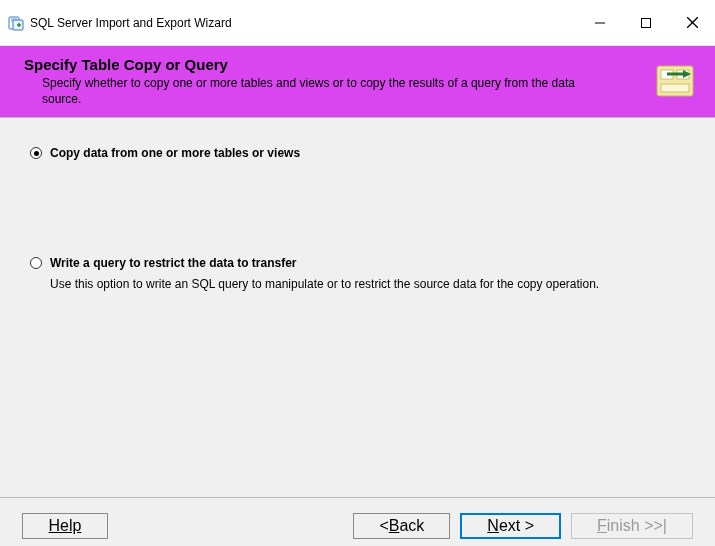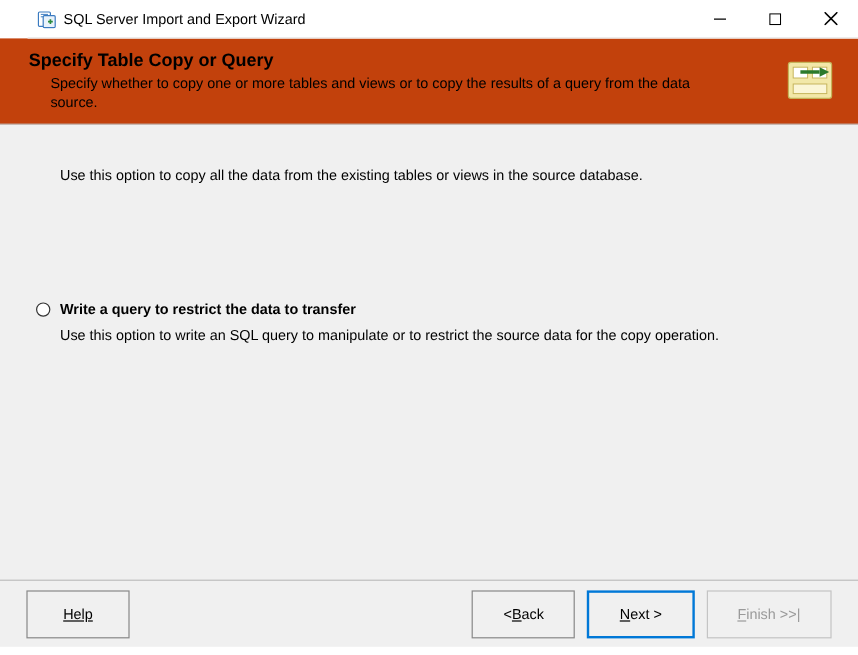--- a/index.html
+++ b/index.html
@@ -6,28 +6,27 @@
     body {
       font-family: "Segoe UI", Tahoma, Arial, sans-serif;
       background: #fff;
       width: 715px;
       height: 546px;
       overflow: hidden;
       font-size: 12px;
       color: #000;
     }
     .titlebar {
-      height: 32px;
+      height: 46px;
       display: flex;
       align-items: center;
       padding: 0 0 0 8px;
       background: #fff;
       border-bottom: 1px solid #e8e8e8;
       position: relative;
-      margin-left: 23px;
     }
     .titlebar-icon {
       width: 16px;
       height: 16px;
       margin-right: 6px;
       flex-shrink: 0;
     }
     .titlebar-text {
       font-size: 12px;
       color: #000;
@@ -42,21 +41,21 @@
       height: 34px;
       display: flex;
       align-items: center;
       justify-content: center;
       color: #000;
     }
     .win-btn svg { stroke: #000; fill: none; }
 
     .header-pane {
       padding: 10px 16px 10px 24px;
-      background: #c2410c;
+      background: #d946ef;
       display: flex;
       align-items: flex-start;
       border-bottom: 1px solid #bcbcbc;
     }
     .header-text { flex: 1; }
     .header-title {
       font-weight: bold;
       font-size: 15px;
       margin-bottom: 2px;
     }
@@ -123,24 +122,24 @@
       height: 56px;
       border-top: 1px solid #bcbcbc;
       display: flex;
       align-items: center;
       padding: 0 22px;
       gap: 10px;
     }
     .footer-spacer { flex: 1; }
     .btn {
       min-width: 86px;
-      height: 40px;
+      height: 26px;
       border: 1px solid #888;
       background: #f0f0f0;
-      font-size: 12px;
+      font-size: 16px;
       display: inline-flex;
       align-items: center;
       justify-content: center;
       padding: 0 25px;
       cursor: pointer;
     }
     .btn.help { margin-right: auto; }
     .btn.default { border: 2px solid #0078d7; }
     .btn.disabled { color: #9a9a9a; border-color: #c4c4c4; cursor: default; }
     .underline-letter { text-decoration: underline; }
@@ -191,21 +190,24 @@
       <path d="M16 18 L32 18" stroke="#2b7a2b" stroke-width="3"></path>
       <polygon points="32,14 40,18 32,22" fill="#2b7a2b"></polygon>
       <rect x="10" y="28" width="28" height="8" fill="#fbf6d6" stroke="#c5b35a" stroke-width="0.8"></rect>
     </svg>
   </span>
 </div>
 
 <div class="content">
 
   <div class="option-group">
-    <div class="option-desc">Use this option to copy all the data from the existing tables or views in the source database.</div>
+    <div class="option-row">
+      <span class="radio selected"></span>
+      <span class="option-label">Copy data from one or more tables or views</span>
+    </div>
   </div>
 
   <div class="option-group">
     <div class="option-row">
       <span class="radio"></span>
       <span class="option-label">Write a query to restrict the data to transfer</span>
     </div>
     <div class="option-desc">Use this option to write an SQL query to manipulate or to restrict the source data for the copy operation.</div>
   </div>
 

